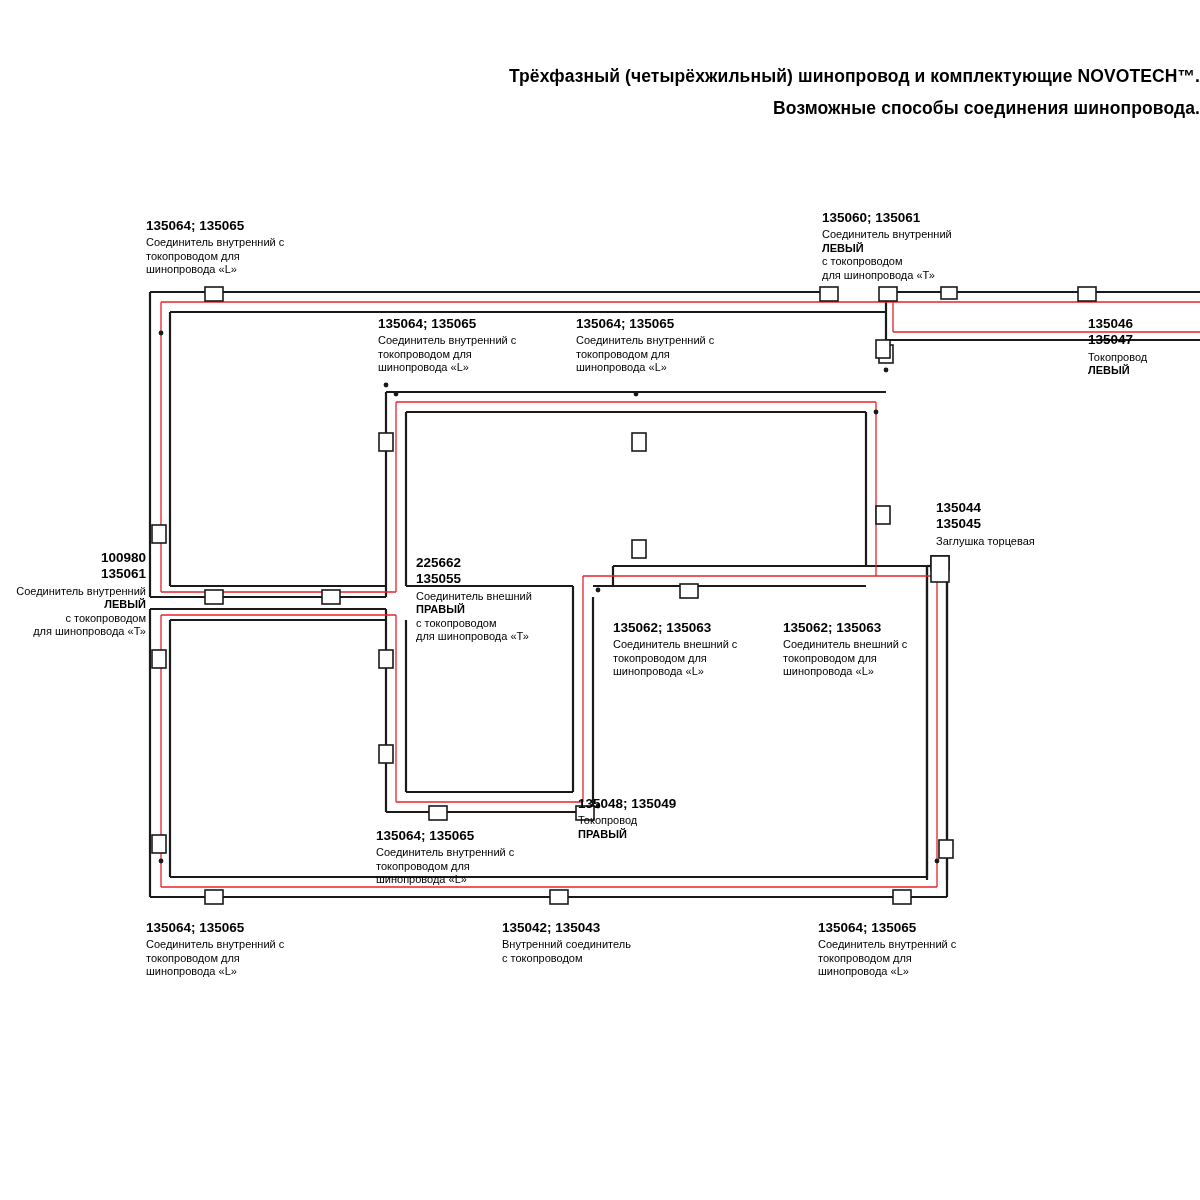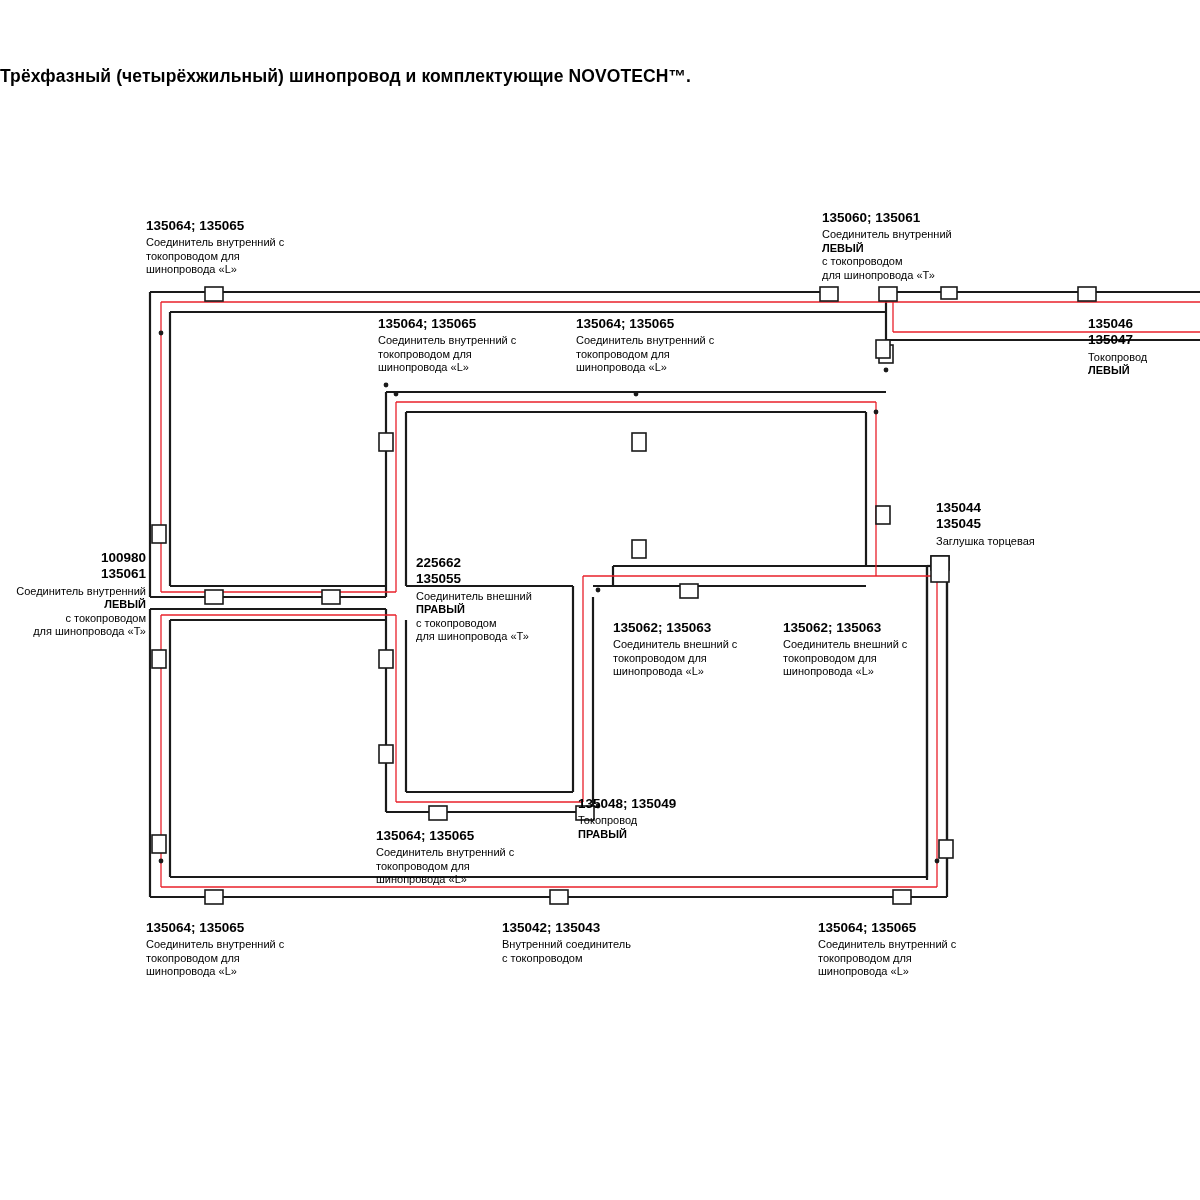--- a/index.html
+++ b/index.html
@@ -19,21 +19,21 @@
     position: absolute;
     left: 0; top: 0;
     width: 1200px;
     height: 1200px;
   }
   .title-block {
     position: absolute;
     left: 0;
     top: 60px;
     width: 1200px;
-    text-align: left;
+    text-align: right;
   }
   .title-line {
     font-size: 17.5px;
     font-weight: bold;
     letter-spacing: 0.1px;
     line-height: 32px;
   }
   svg.diagram {
     position: absolute;
     left: 0;
@@ -60,20 +60,21 @@
   .label .desc b { font-weight: bold; }
   .label.right { text-align: right; }
 </style>
 </head>
 <body>
 
 <div id="canvas">
 
   <div class="title-block">
     <div class="title-line">Трёхфазный (четырёхжильный) шинопровод и комплектующие NOVOTECH™.</div>
+    <div class="title-line">Возможные способы соединения шинопровода.</div>
   </div>
 
   <svg class="diagram" viewBox="0 0 1200 1200">
     <g fill="none" stroke="#1a1a1a" stroke-width="2.2">
 
       <path d="M150 292 H830"></path>
       <path d="M886 292 H1200"></path>
       <path d="M150 292 V597"></path>
       <path d="M150 609 V897"></path>
       <path d="M150 897 H947"></path>

